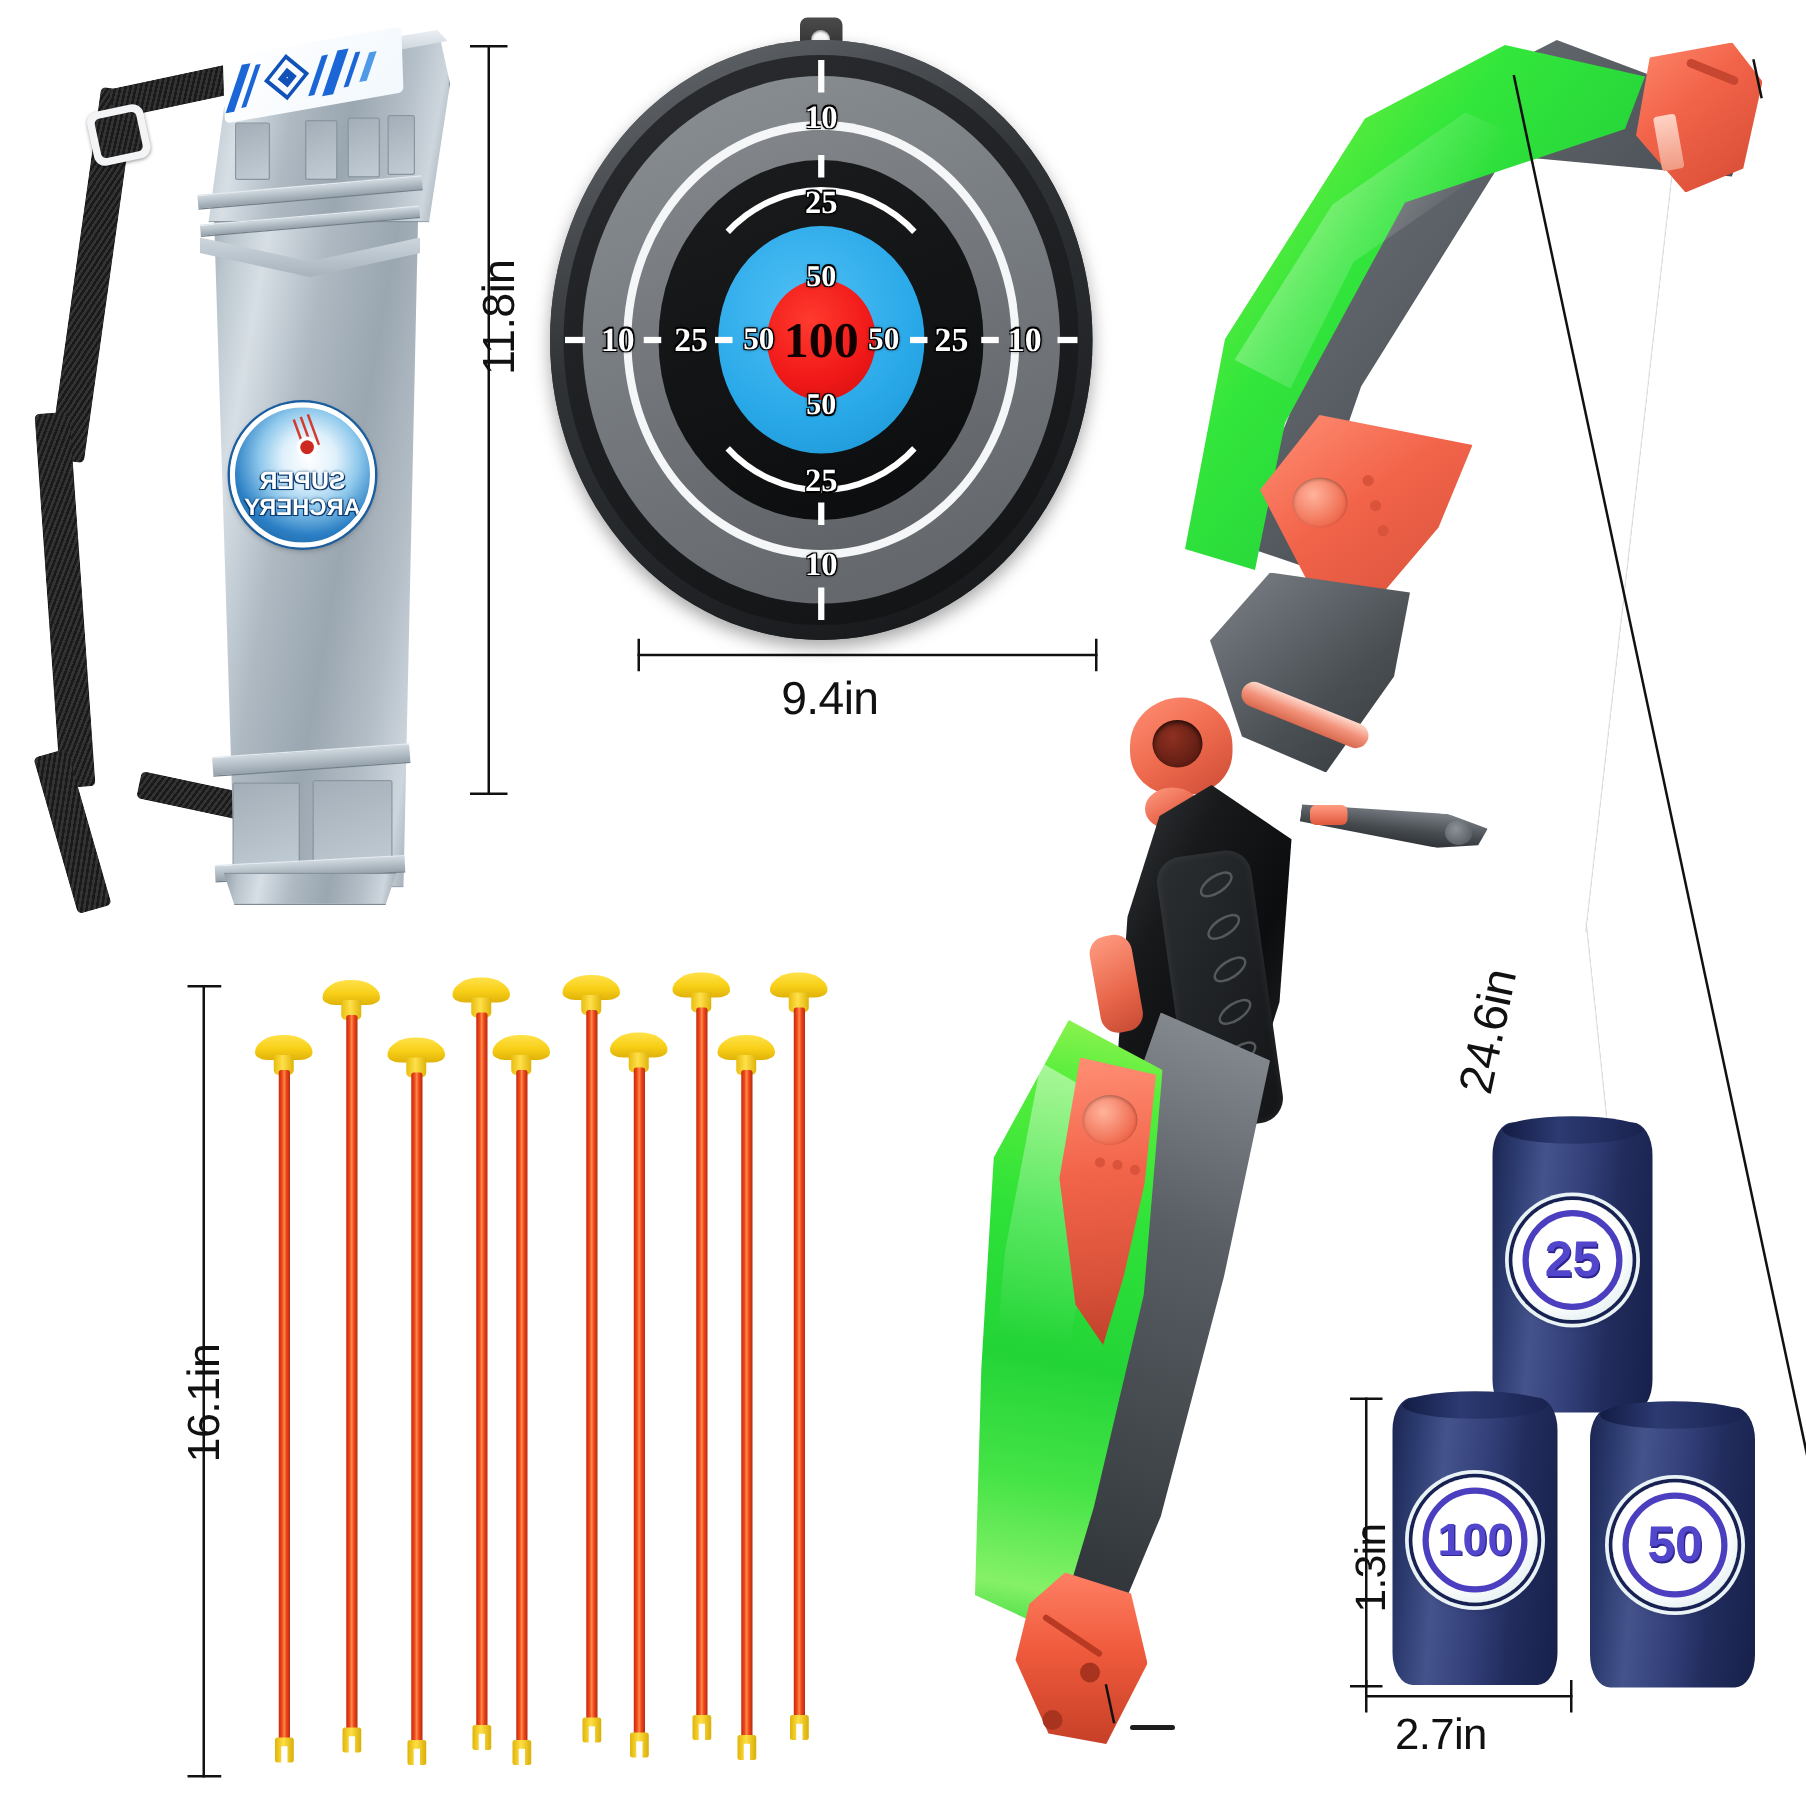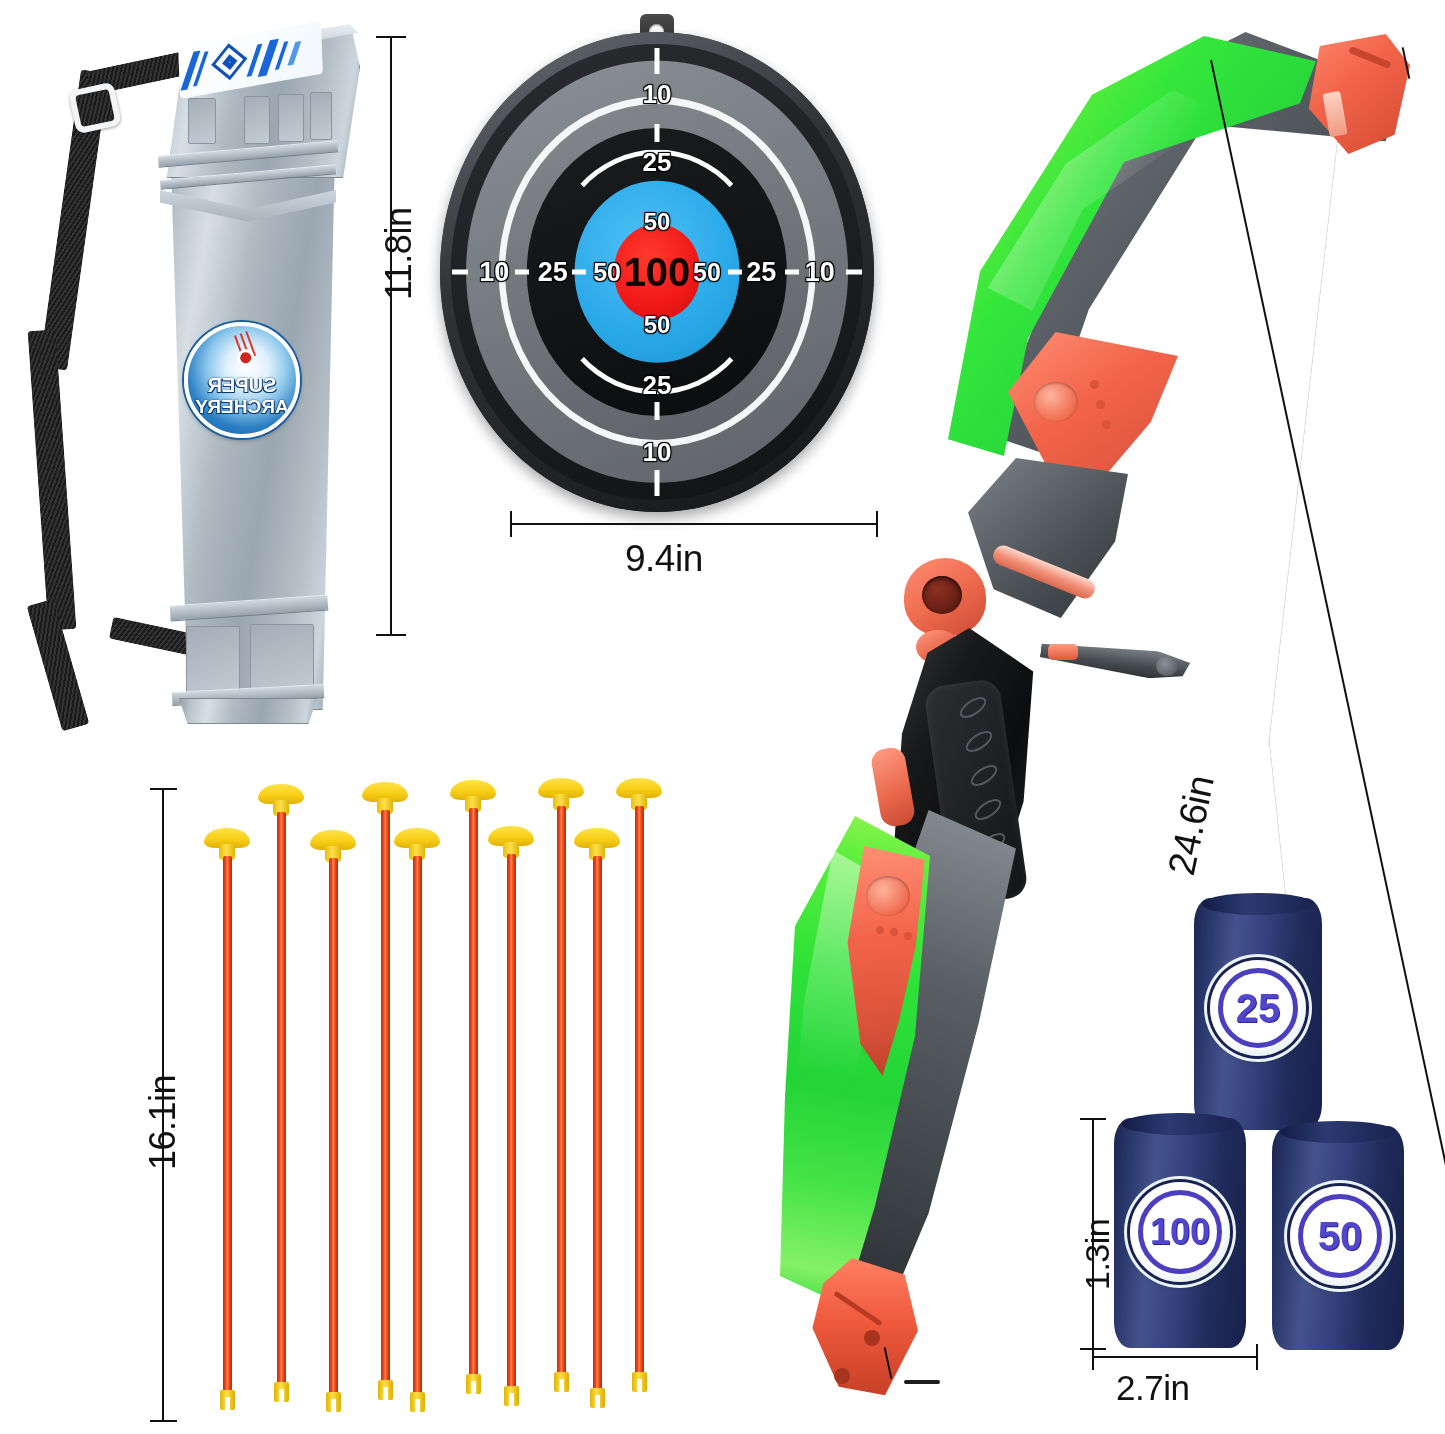--- a/index.html
+++ b/index.html
@@ -143,21 +143,21 @@
   .ring {
     position: absolute;
     border-radius: 50%;
     left: 50%; top: 50%;
     transform: translate(-50%, -50%);
   }
   .tgt-num {
     position: absolute;
     color: #ffffff;
     font-weight: bold;
-    font-family: Liberation Sans, sans-serif;
+    font-family: Liberation Serif, serif;
     text-shadow: 0 0 3px #000, 1px 1px 0 #000, -1px -1px 0 #000,
                  1px -1px 0 #000, -1px 1px 0 #000;
     transform: translate(-50%, -50%);
     z-index: 40;
   }
   .tgt-num.center {
     color: #120000;
     text-shadow: none;
     font-size: 40px;
   }

